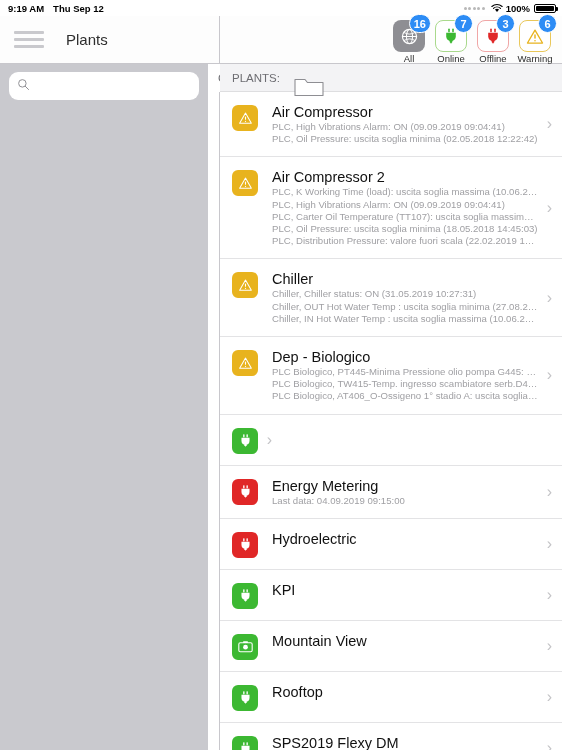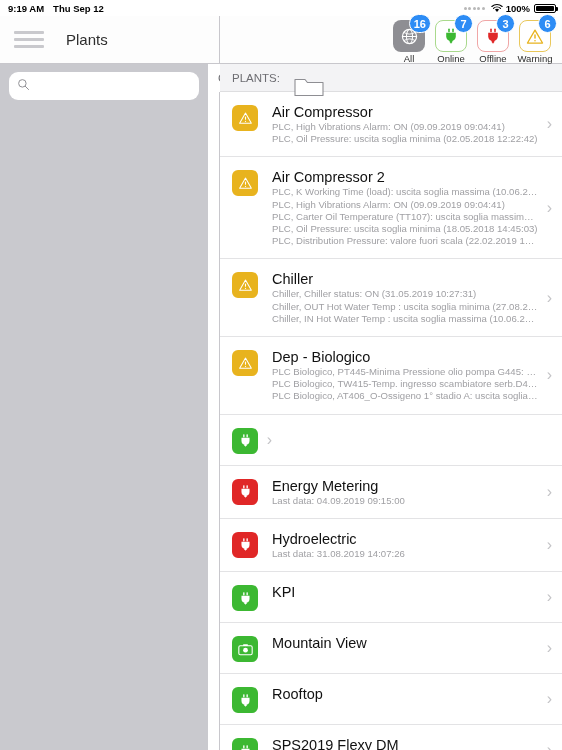--- a/index.html
+++ b/index.html
@@ -319,21 +319,20 @@
             <div class="ico off">
               <svg viewBox="0 0 20 22" width="13" height="15">
                 <rect x="6.4" y="1.2" width="2.1" height="5" rx="1" fill="#ffffff"></rect>
                 <rect x="11.5" y="1.2" width="2.1" height="5" rx="1" fill="#ffffff"></rect>
                 <path d="M3.8 6.8 h12.4 v4.6 a6.2 6.2 0 0 1 -12.4 0 Z" fill="#ffffff"></path>
                 <path d="M8.2 15.8 h3.6 v2.5 l-1.8 2.4 l-1.8 -2.4 Z" fill="#ffffff"></path>
               </svg>
             </div>
             <div class="rtext">
               <div class="rtitle">Hydroelectric</div>
-              <div class="rsub">Last data: 31.08.2019 14:07:26</div>
             </div>
             <div class="rchev">›</div>
           </div>
           <div class="row">
             <div class="ico on">
               <svg viewBox="0 0 20 22" width="13" height="15">
                 <rect x="6.4" y="1.2" width="2.1" height="5" rx="1" fill="#ffffff"></rect>
                 <rect x="11.5" y="1.2" width="2.1" height="5" rx="1" fill="#ffffff"></rect>
                 <path d="M3.8 6.8 h12.4 v4.6 a6.2 6.2 0 0 1 -12.4 0 Z" fill="#ffffff"></path>
                 <path d="M8.2 15.8 h3.6 v2.5 l-1.8 2.4 l-1.8 -2.4 Z" fill="#ffffff"></path>

